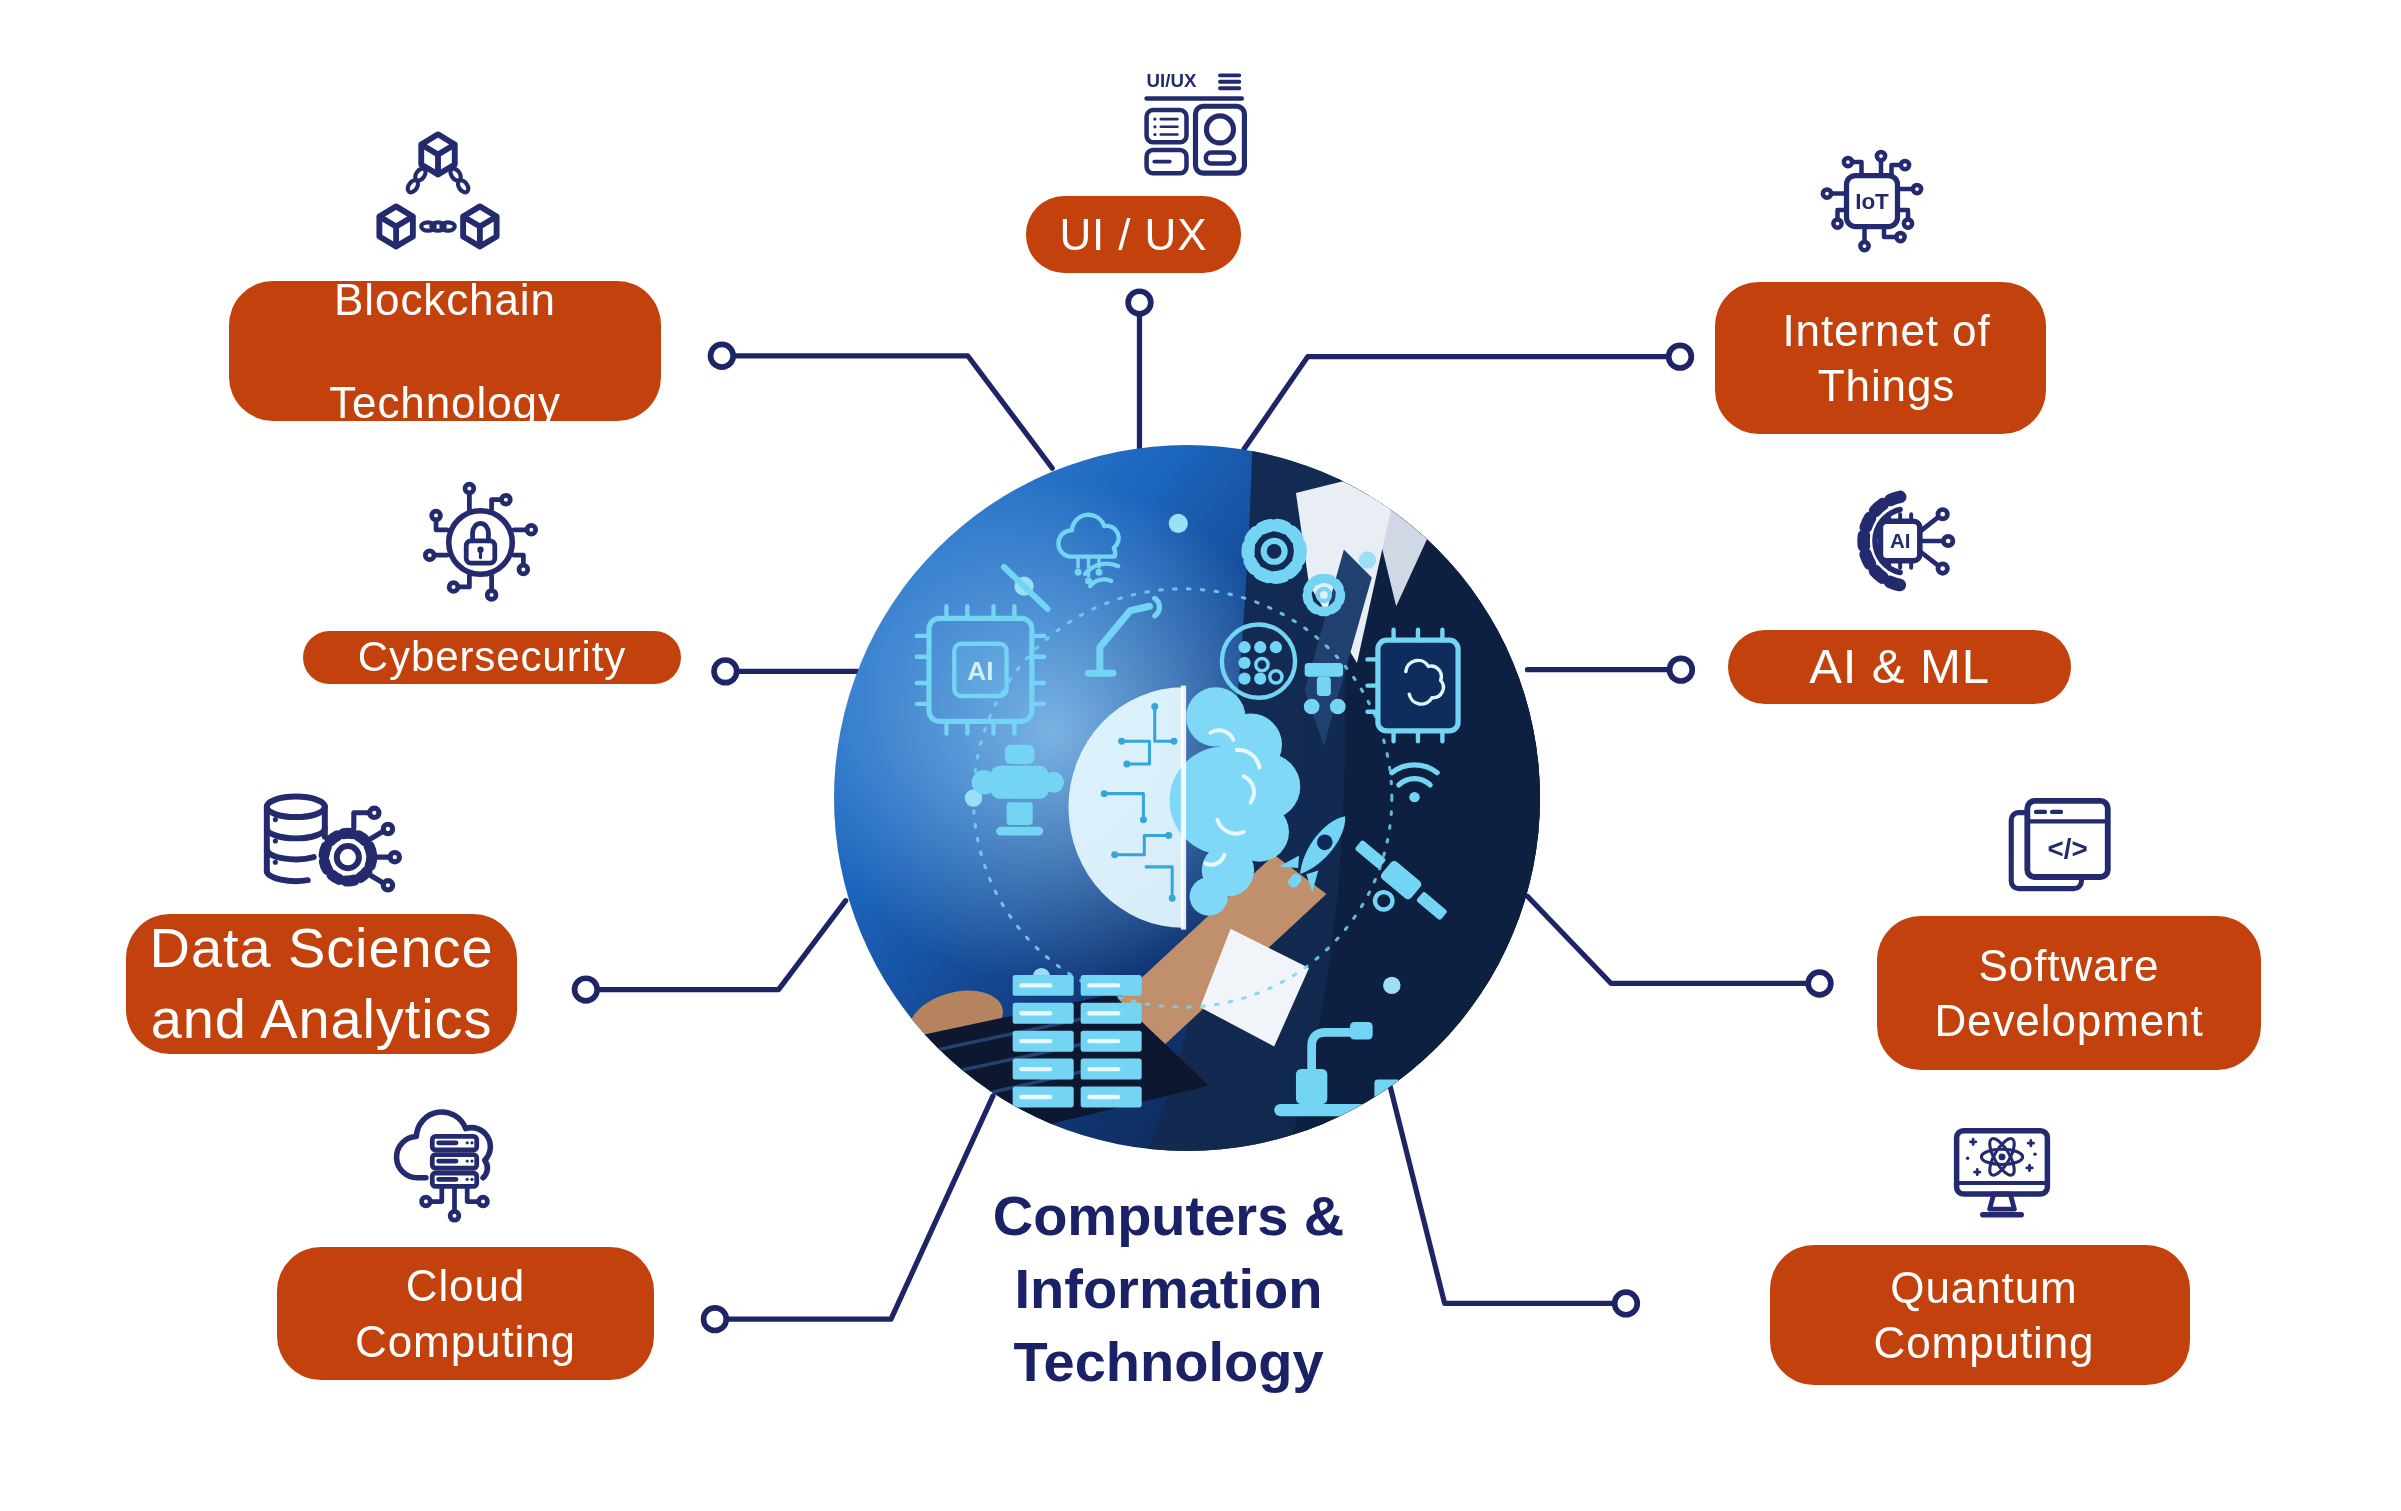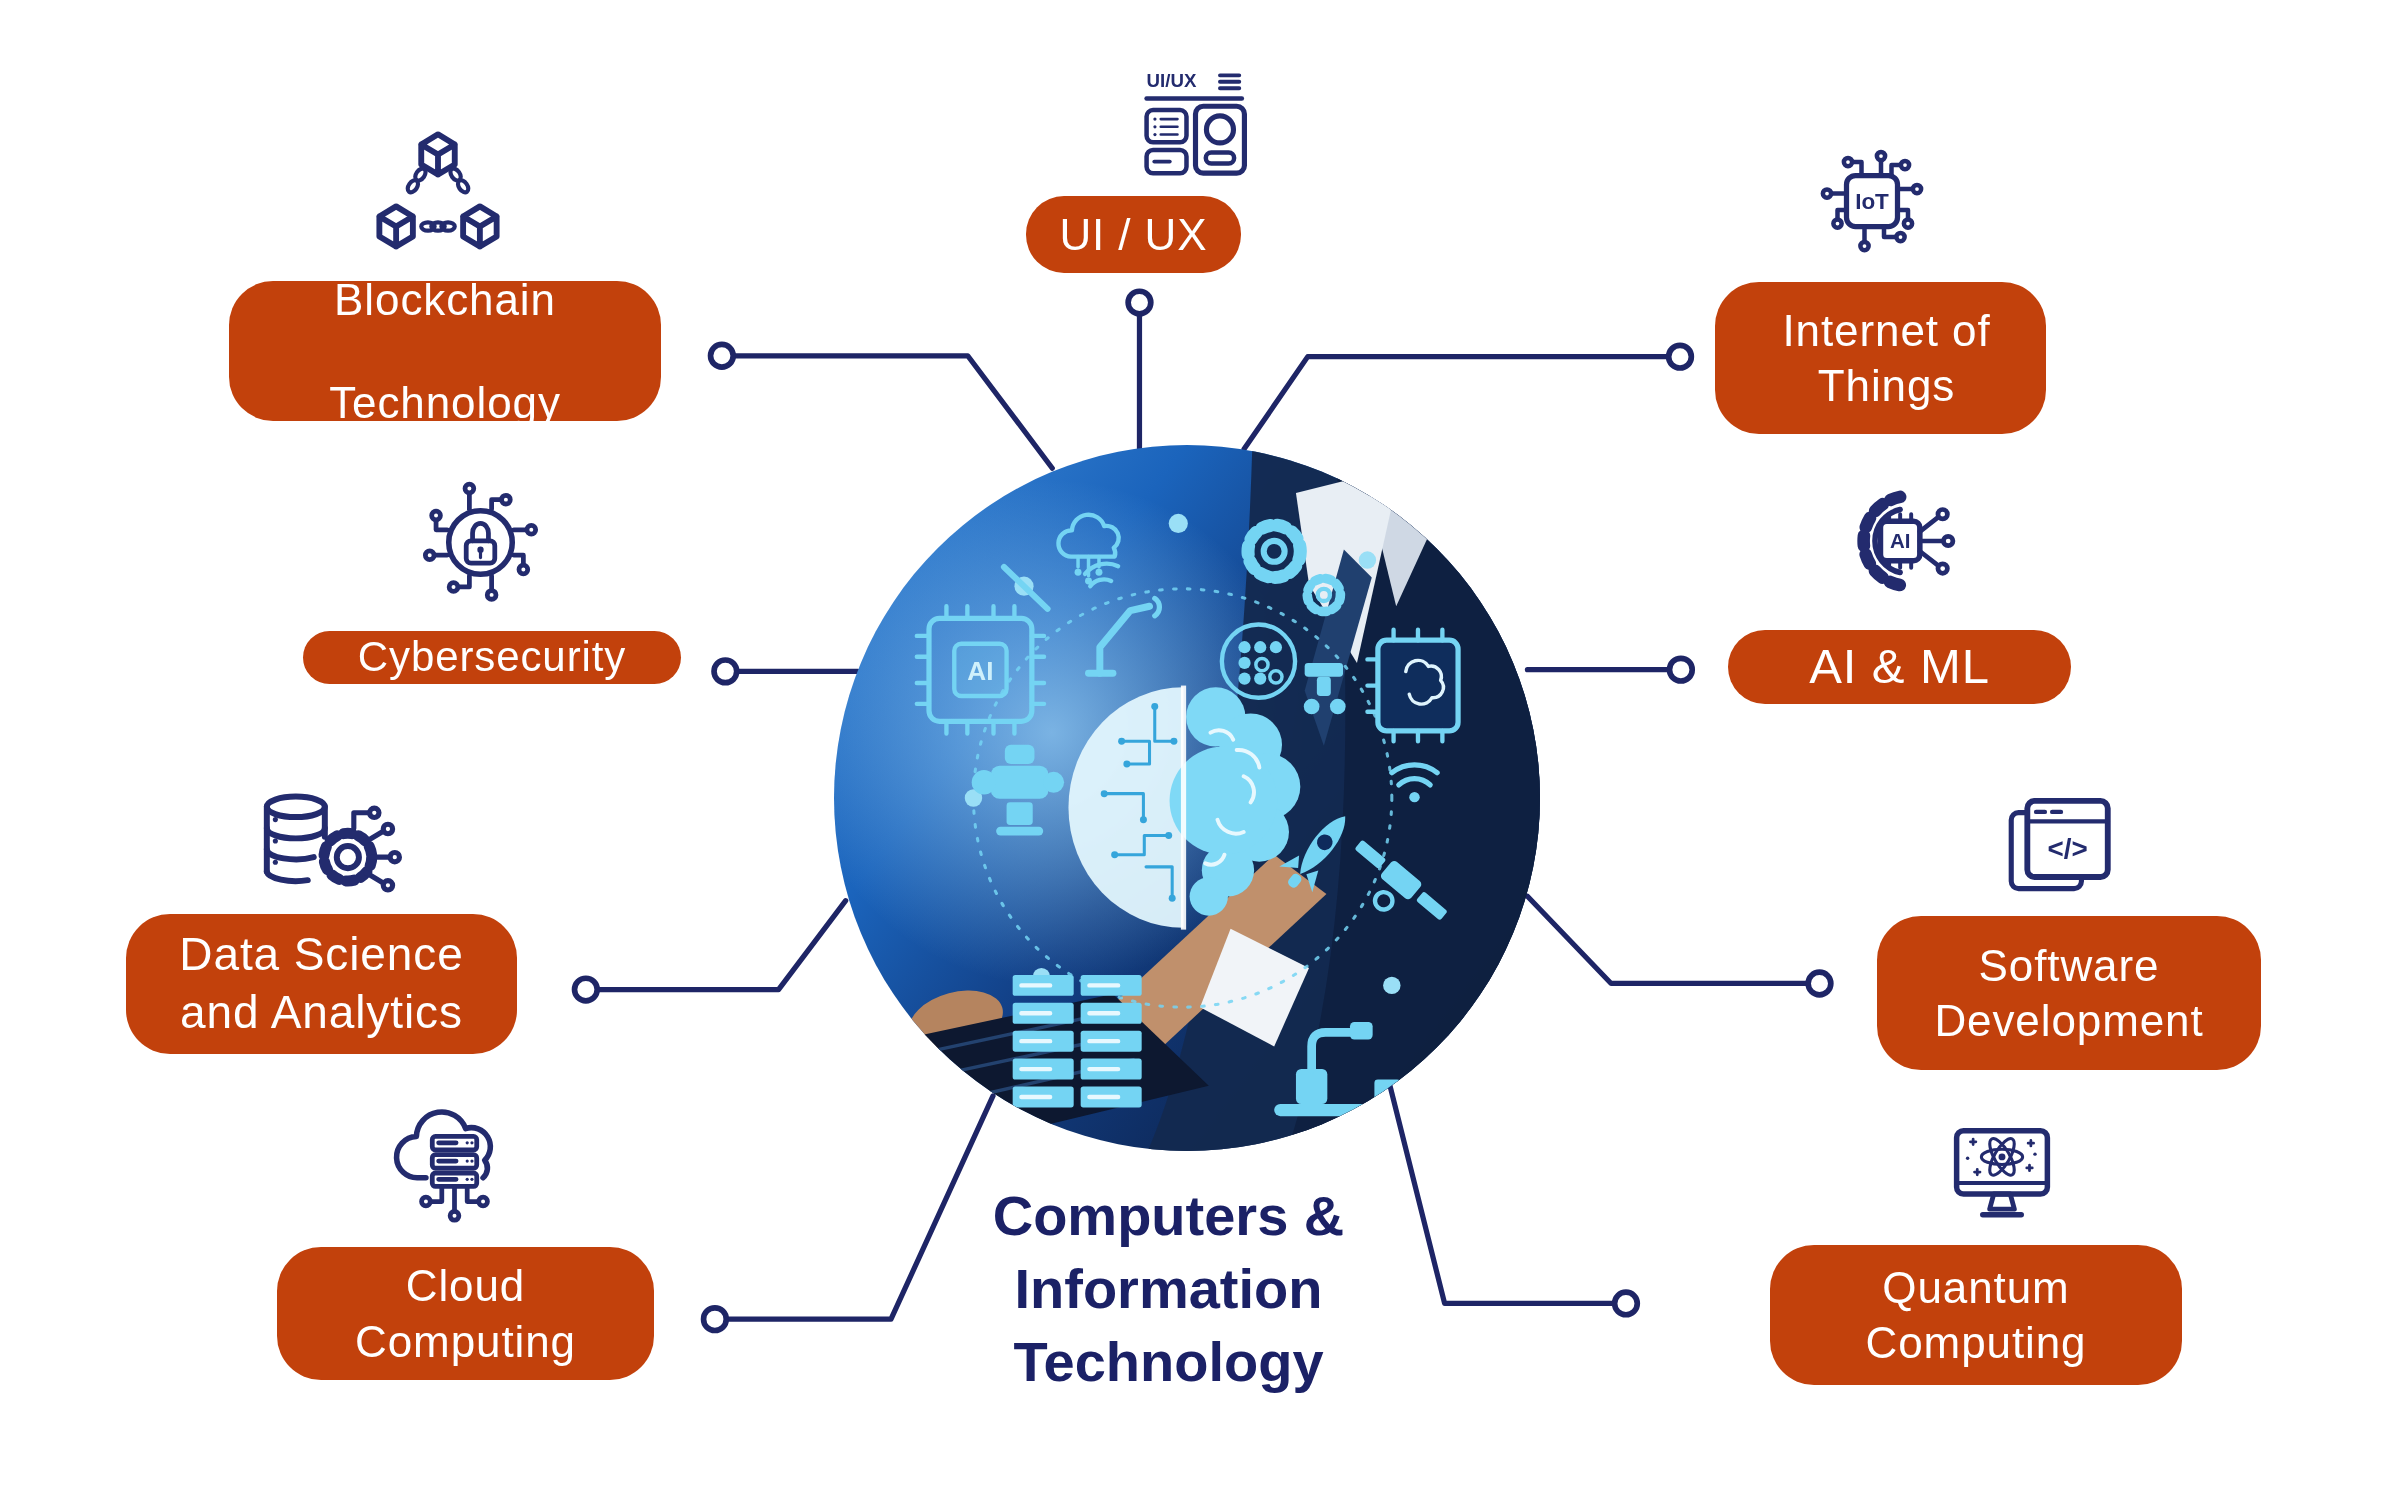--- a/index.html
+++ b/index.html
@@ -9,26 +9,26 @@
   svg{display:block;}
 
   
   .pill{position:absolute;background:#c2410c;color:#ffffff;display:flex;flex-direction:column;
         align-items:center;justify-content:center;text-align:center;letter-spacing:0.9px;
         font-weight:400;}
   .pill span{display:block;line-height:1.26;}
   .pill-uiux        {left:1026px;top:196px;width:215px;height:77px;border-radius:38px;font-size:44px;}
   .pill-blockchain  {left:229px; top:281px;width:432px;height:140px;border-radius:44px;font-size:44px;gap:48px;}
   .pill-cyber       {left:303px; top:631px;width:378px;height:53px;border-radius:37px;font-size:42px;}
-  .pill-datasci     {left:126px; top:914px;width:391px;height:140px;border-radius:44px;font-size:46px;}
+  .pill-datasci     {left:126px; top:914px;width:391px;height:140px;border-radius:44px;font-size:56px;}
   .pill-cloud       {left:269px; top:1247px;width:377px;height:133px;border-radius:44px;font-size:44px;margin-left:8px;}
   .pill-iot         {left:1715px;top:282px;width:319px;height:152px;border-radius:44px;font-size:44px;padding-left:12px;}
   .pill-aiml        {left:1728px;top:630px;width:343px;height:74px;border-radius:37px;font-size:49px;}
   .pill-software    {left:1877px;top:916px;width:384px;height:154px;border-radius:44px;font-size:44px;}
-  .pill-quantum     {left:1770px;top:1245px;width:412px;height:140px;border-radius:44px;font-size:44px;}
+  .pill-quantum     {left:1770px;top:1245px;width:412px;height:140px;border-radius:44px;font-size:44px;padding-left:8px;}
 
   
   .node-icon{position:absolute;}
   .icon-uiux     {left:1144px;top:68px; width:103px;height:108px;}
   .icon-blockchain{left:371px;top:129px;width:134px;height:138px;}
   .icon-cyber    {left:417px; top:478px;width:127px;height:129px;}
   .icon-datasci  {left:260px; top:792px;width:145px;height:103px;}
   .icon-cloud    {left:391px; top:1092px;width:127px;height:135px;}
   .icon-iot      {left:1812px;top:138px;width:120px;height:126px;}
   .icon-aiml     {left:1834px;top:478px;width:126px;height:126px;}

